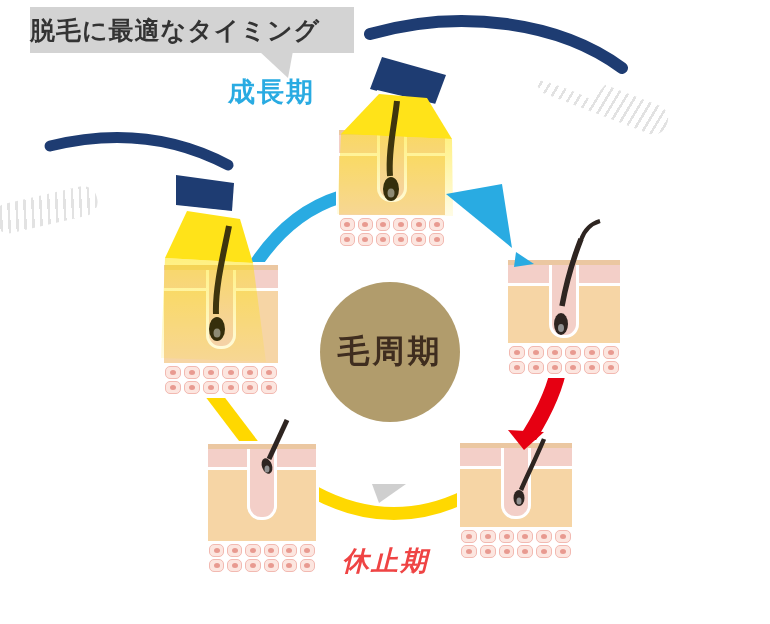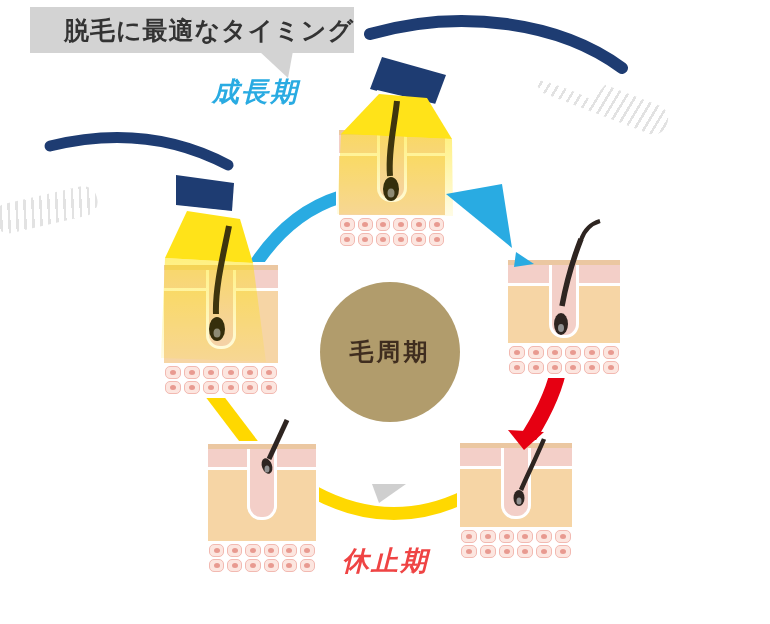--- a/index.html
+++ b/index.html
@@ -18,27 +18,27 @@
   .cell{background:#fce6e0;border:1.5px solid #f2b9b1;border-radius:5px;position:relative;}
   .cell::after{content:"";position:absolute;left:50%;top:50%;width:6px;height:5px;margin:-2.5px 0 0 -3px;
        border-radius:50%;background:#e89a90;}
   .follicle{position:absolute;top:8px;left:50%;width:24px;margin-left:-15px;
        background:#f3cfc8;border:3px solid #ffffff;border-top:none;border-radius:0 0 14px 14px;}
   .coil{position:absolute;height:30px;border-radius:14px;z-index:2;
        background:repeating-linear-gradient(100deg,#e2e2e2 0 2.5px,#ffffff 2.5px 8px);}
   .over{z-index:3;}
   .circle{position:absolute;left:320px;top:282px;width:140px;height:140px;border-radius:50%;
        background:#b19c6c;z-index:4;display:flex;align-items:center;justify-content:center;
-       color:#3f2d1f;font-size:24px;font-weight:800;letter-spacing:3px;}
+       color:#3f2d1f;font-size:32px;font-weight:800;letter-spacing:3px;}
   .phase-label{position:absolute;z-index:5;font-size:27px;font-weight:800;letter-spacing:2px;white-space:nowrap;}
-  .lbl-growth{left:212px;top:74px;color:#29abe2;font-style:italic;}
+  .lbl-growth{left:228px;top:74px;color:#29abe2;}
   .lbl-regression{left:586px;top:386px;color:#e60012;}
   .lbl-resting{left:342px;top:543px;color:#ef4444;font-style:italic;}
   .title-box{position:absolute;left:30px;top:7px;width:324px;height:46px;background:#d3d3d3;
-       z-index:5;display:flex;align-items:center;justify-content:flex-end;
+       z-index:5;display:flex;align-items:center;justify-content:flex-start;
        color:#333333;font-size:25px;font-weight:700;letter-spacing:1px;white-space:nowrap;}
 </style>
 </head>
 <body>
 
 <div class="canvas">
 
   <svg class="layer under" width="770" height="624" viewBox="0 0 770 624">
     <path d="M253,268 Q288,213 340,197" fill="none" stroke="#29abe2" stroke-width="13"></path>
     <path d="M558,372 C552,398 540,420 524,444" fill="none" stroke="#e60012" stroke-width="16"></path>

